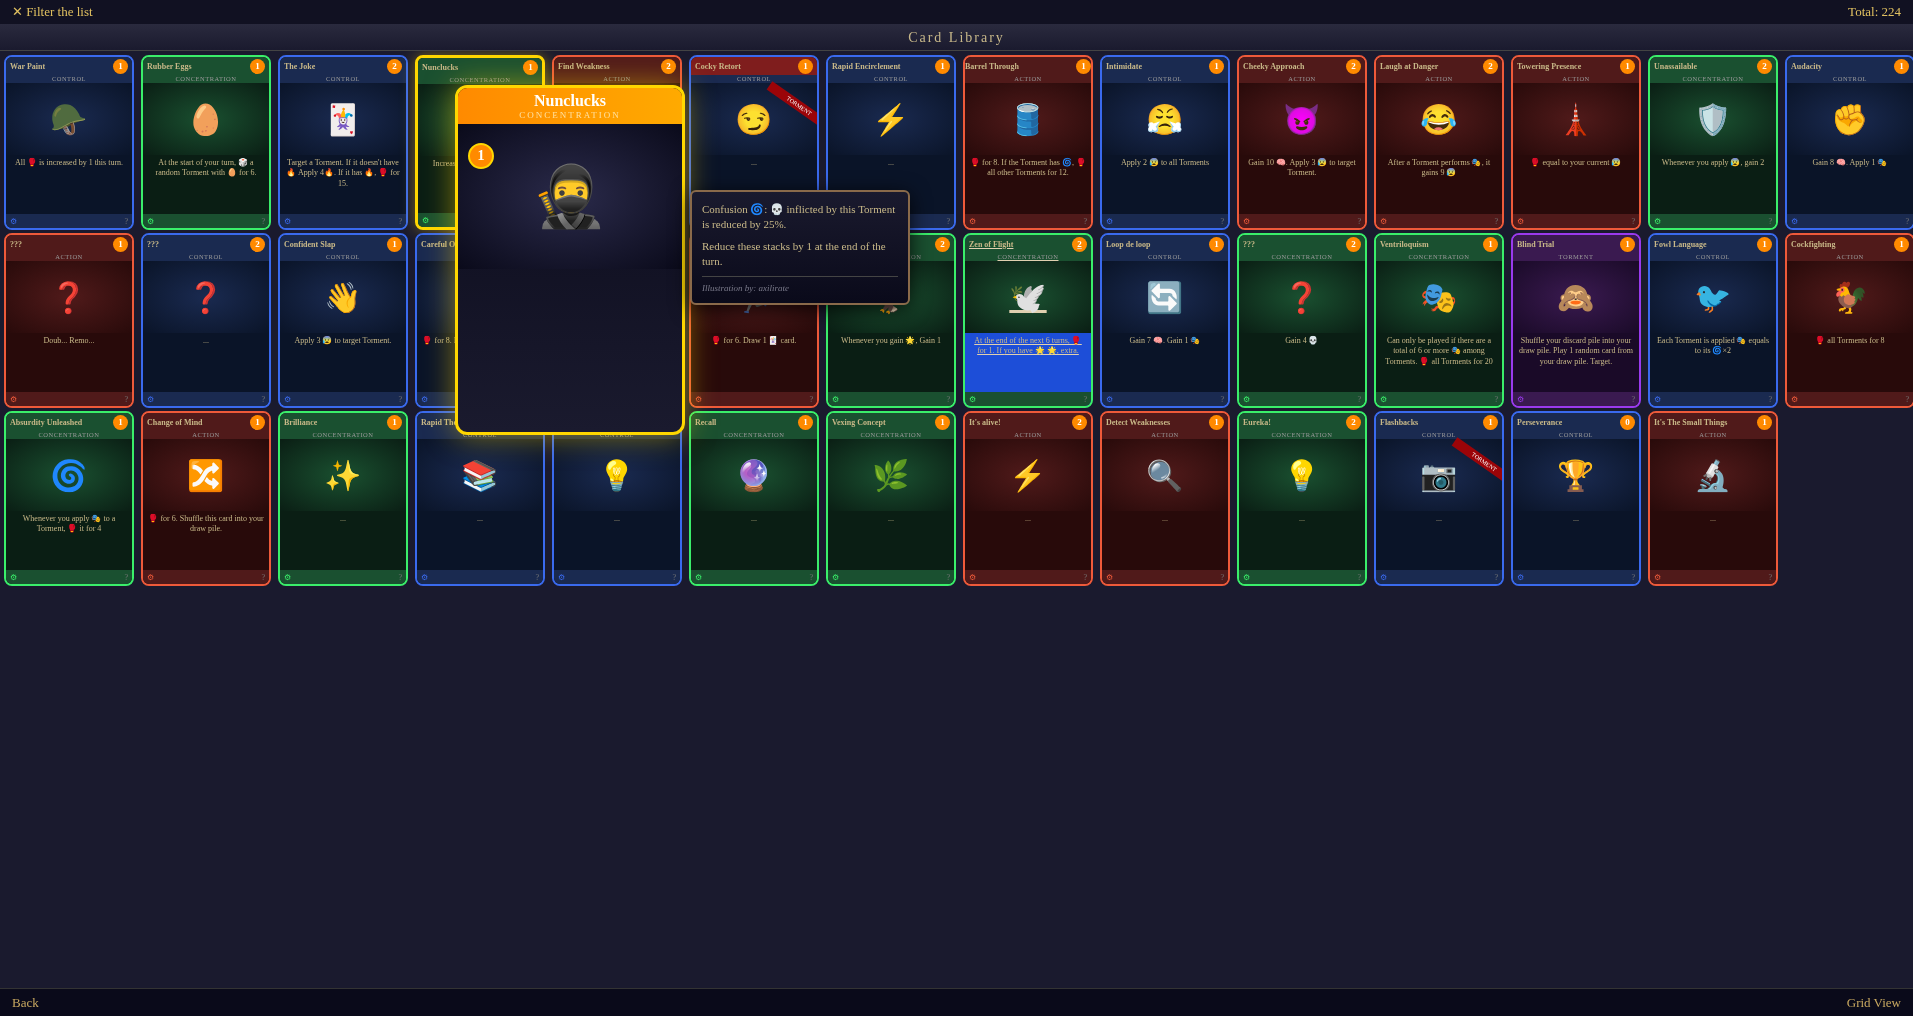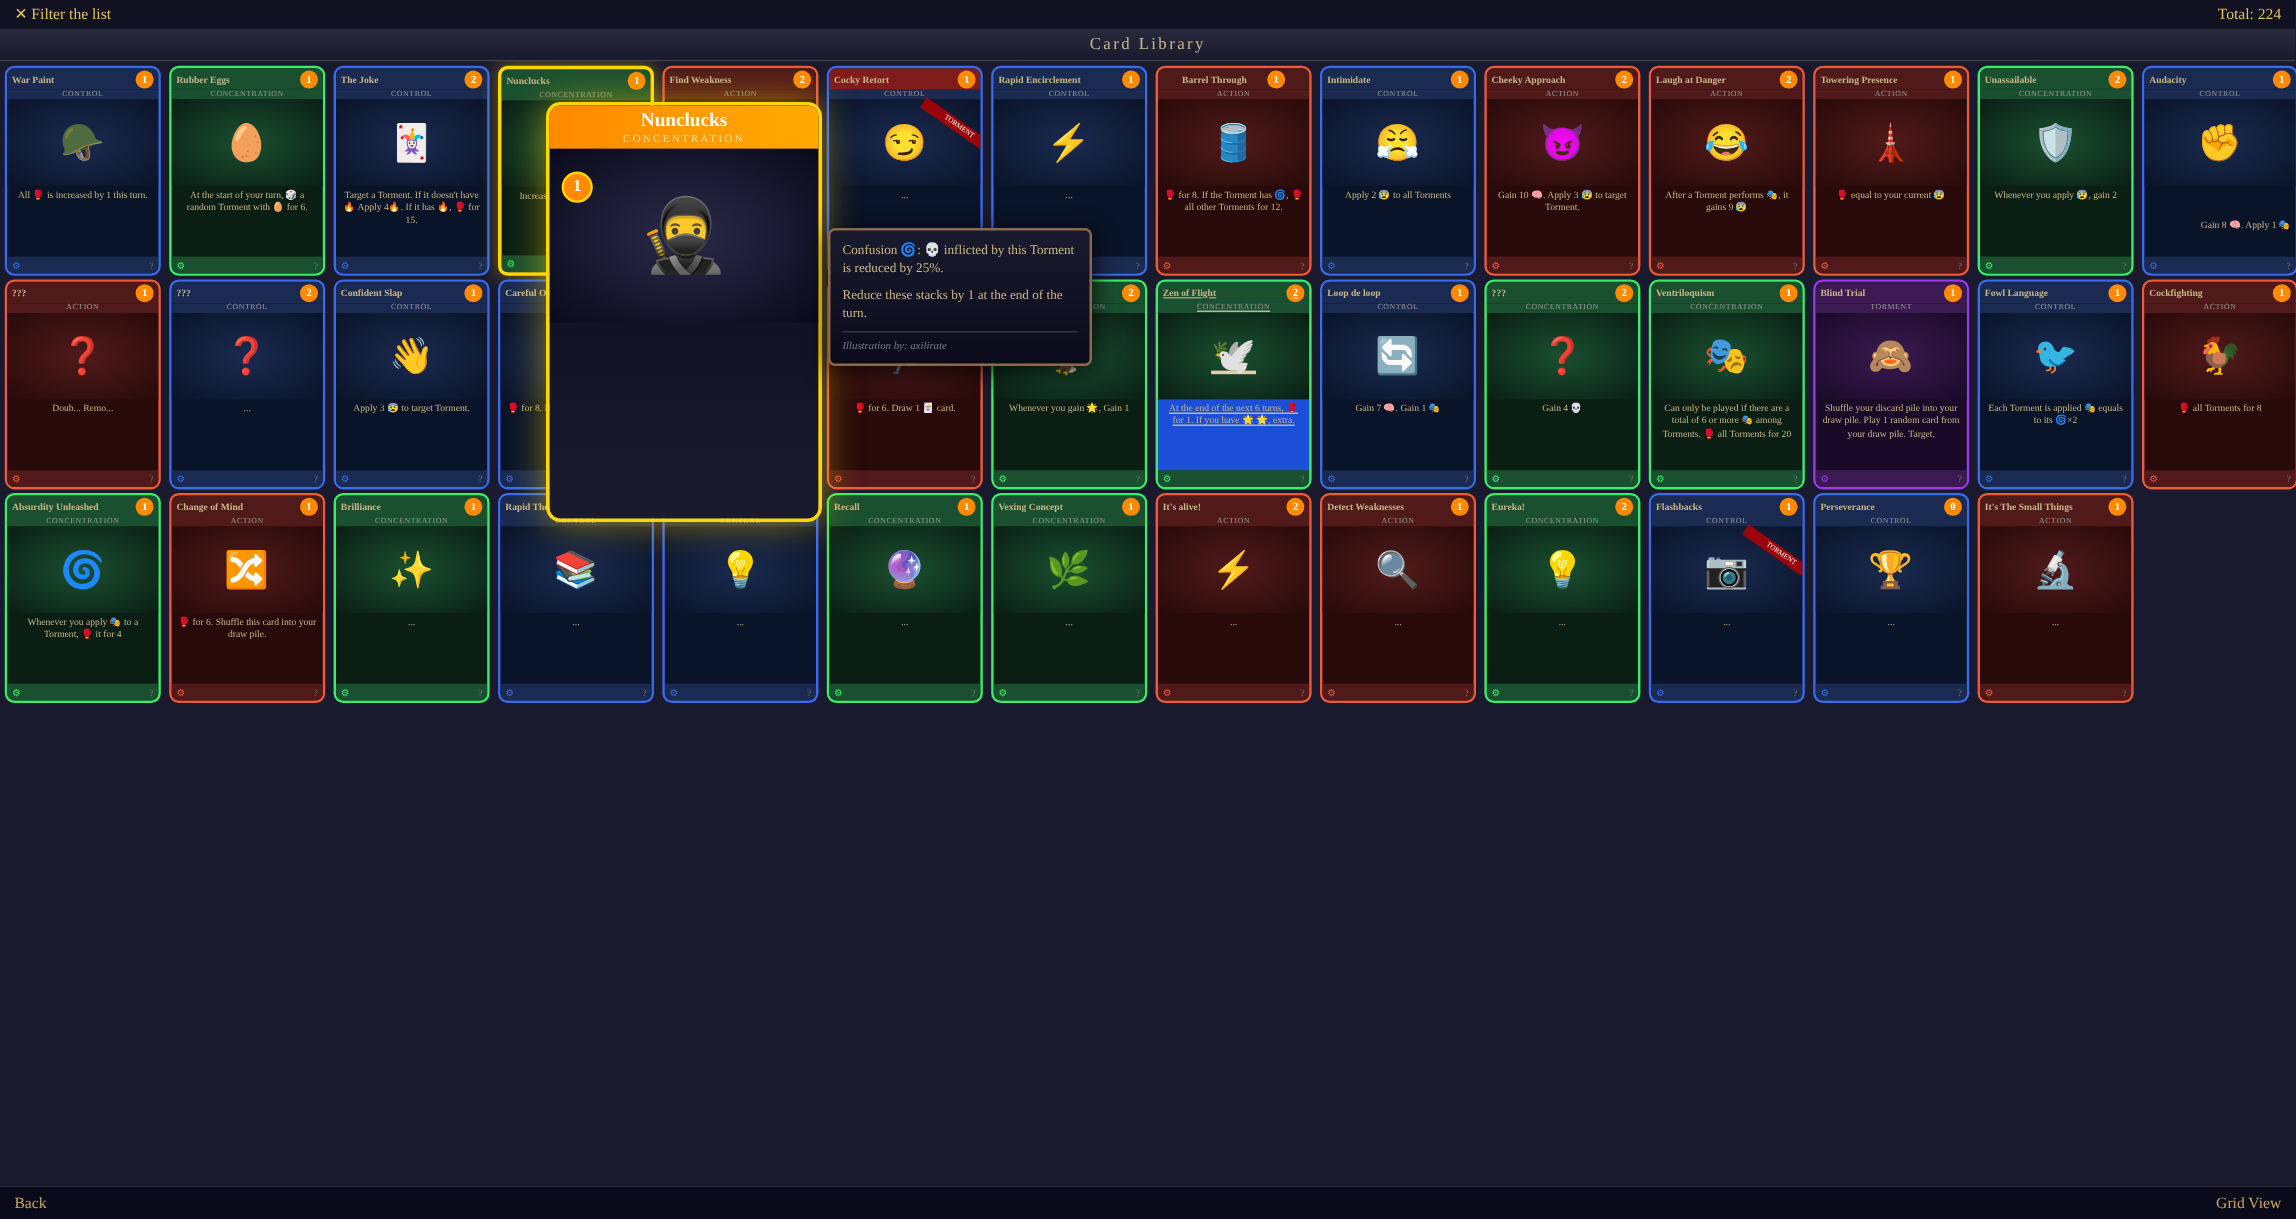--- a/index.html
+++ b/index.html
@@ -318,21 +318,21 @@
       ⚡
       
     </div>
     <div style="padding:3px 4px;font-size:8px;color:#c8b888;text-align:center;overflow:hidden;height:56px;line-height:1.3;">...</div>
     <div style="display:flex;justify-content:space-between;align-items:center;padding:1px 4px;background:#1a2a50;position:absolute;bottom:0;left:0;right:0;height:14px;">
       <span style="font-size:8px;color:#3a6aee;">⚙</span>
       <span style="font-size:8px;color:#777;">?</span>
     </div>
   </div>
       <div class="card" style="background: rgb(40, 10, 10); border-color: rgb(238, 90, 58);">
-    <div style="display:flex;justify-content:flex-end;align-items:center;padding:2px 20px;height:18px;background:#501a1a;">
+    <div style="display:flex;justify-content:flex-end;align-items:center;padding:2px 0;height:18px;background:#501a1a;">
       <div style="font-size:8px;color:#c8b888;font-weight:bold;flex:1;overflow:hidden;text-overflow:ellipsis;white-space:nowrap;">Barrel Through</div>
       <div style="width:15px;height:15px;border-radius:50%;background:#ff8a00;color:#fff;font-size:9px;font-weight:bold;display:flex;align-items:center;justify-content:center;flex-shrink:0;">1</div>
     </div>
     <div style="text-align:center;font-size:6.5px;color:#999;letter-spacing:0.5px;background:#501a1a;padding-bottom:1px;">ACTION</div>
     <div style="width:100%;height:72px;background:radial-gradient(ellipse at center, #501a1a 0%, #280a0a 100%);display:flex;align-items:center;justify-content:center;font-size:30px;position:relative;">
       🛢️
       
     </div>
     <div style="padding:3px 4px;font-size:8px;color:#c8b888;text-align:center;overflow:hidden;height:56px;line-height:1.3;">🥊 for 8. If the Torment has 🌀, 🥊 all other Torments for 12.</div>
     <div style="display:flex;justify-content:space-between;align-items:center;padding:1px 4px;background:#501a1a;position:absolute;bottom:0;left:0;right:0;height:14px;">
@@ -423,21 +423,21 @@
       <div class="card" style="background: rgb(10, 20, 40); border-color: rgb(58, 106, 238);">
     <div style="display:flex;justify-content:space-between;align-items:center;padding:2px 4px;height:18px;background:#1a2a50;">
       <div style="font-size:8px;color:#c8b888;font-weight:bold;flex:1;overflow:hidden;text-overflow:ellipsis;white-space:nowrap;">Audacity</div>
       <div style="width:15px;height:15px;border-radius:50%;background:#ff8a00;color:#fff;font-size:9px;font-weight:bold;display:flex;align-items:center;justify-content:center;flex-shrink:0;">1</div>
     </div>
     <div style="text-align:center;font-size:6.5px;color:#999;letter-spacing:0.5px;background:#1a2a50;padding-bottom:1px;">CONTROL</div>
     <div style="width:100%;height:72px;background:radial-gradient(ellipse at center, #1a2a50 0%, #0a1428 100%);display:flex;align-items:center;justify-content:center;font-size:30px;position:relative;">
       ✊
       
     </div>
-    <div style="padding:3px 4px;font-size:8px;color:#c8b888;text-align:right;overflow:hidden;height:56px;line-height:1.3;margin-top:25px;">Gain 8 🧠. Apply 1 🎭</div>
+    <div style="padding:3px 4px;font-size:8px;color:#c8b888;text-align:center;overflow:hidden;height:56px;line-height:1.3;">Gain 8 🧠. Apply 1 🎭</div>
     <div style="display:flex;justify-content:space-between;align-items:center;padding:1px 4px;background:#1a2a50;position:absolute;bottom:0;left:0;right:0;height:14px;">
       <span style="font-size:8px;color:#3a6aee;">⚙</span>
       <span style="font-size:8px;color:#777;">?</span>
     </div>
   </div>
       <div class="card" style="background: rgb(40, 10, 10); border-color: rgb(238, 90, 58);">
     <div style="display:flex;justify-content:space-between;align-items:center;padding:2px 4px;height:18px;background:#501a1a;">
       <div style="font-size:8px;color:#c8b888;font-weight:bold;flex:1;overflow:hidden;text-overflow:ellipsis;white-space:nowrap;">???</div>
       <div style="width:15px;height:15px;border-radius:50%;background:#ff8a00;color:#fff;font-size:9px;font-weight:bold;display:flex;align-items:center;justify-content:center;flex-shrink:0;">1</div>
     </div>

